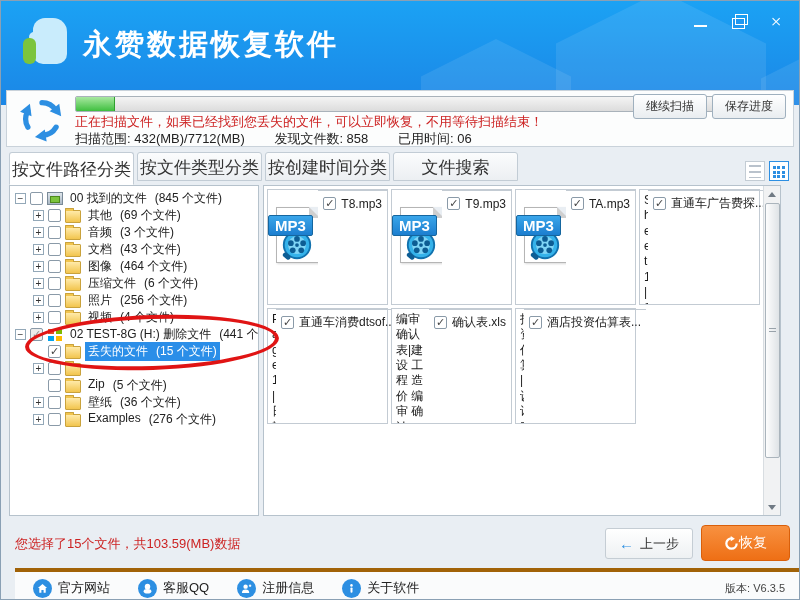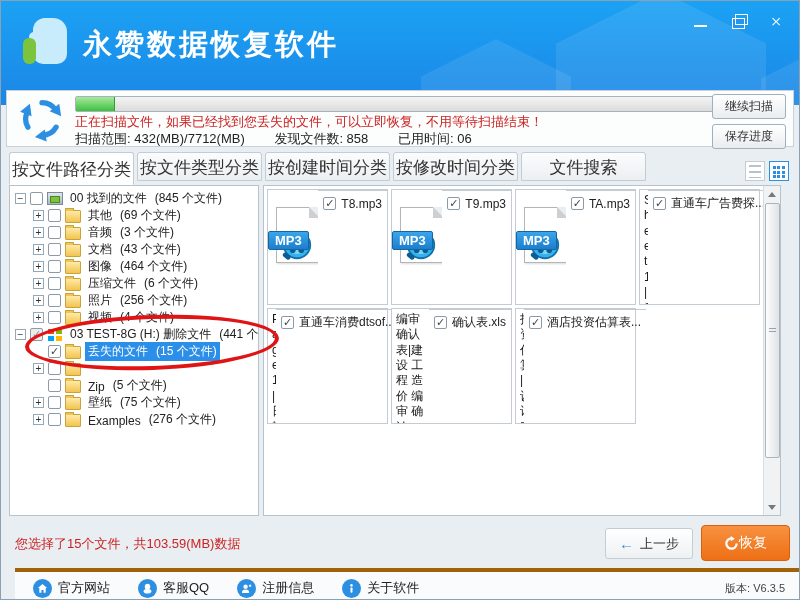--- a/index.html
+++ b/index.html
@@ -24,21 +24,21 @@
   .wc-close{font-size:19px;line-height:1;}
 
   
   .scanpanel{position:absolute;left:5px;top:89px;width:788px;height:57px;background:#fcfdfd;border:1px solid #c9d2da;box-sizing:border-box;}
   .recycle{position:absolute;left:12px;top:5px;width:46px;height:46px;}
   .pbar{position:absolute;left:68px;top:5px;width:640px;height:14px;border:1px solid #a9b2ba;border-radius:2px;background:linear-gradient(#f4f4f4,#dcdcdc);overflow:hidden;}
   .pfill{height:100%;background:linear-gradient(#a8e8a0,#3fbf3f);border-right:1px solid #2f9f2f;}
   .scanmsg{position:absolute;left:68px;top:22px;font-size:13px;color:#cc2222;white-space:nowrap;}
   .scanstats{position:absolute;left:68px;top:39px;font-size:13px;color:#222;}
   .scanstats span{margin-right:26px;}
-  .scanbtns{position:absolute;right:7px;top:3px;display:flex;flex-direction:column;gap:5px;}
+  .scanbtns{position:absolute;right:7px;top:3px;display:flex;flex-direction:row;gap:5px;}
   .sbtn{width:72px;height:23px;font-size:12px;color:#333;background:linear-gradient(#ffffff,#e9edf0);border:1px solid #9fb0be;border-radius:3px;display:flex;align-items:center;justify-content:center;cursor:pointer;}
 
   
   .tabbar{position:absolute;left:8px;top:151px;right:8px;height:33px;display:flex;align-items:flex-end;}
   .tablist{display:flex;gap:3px;}
   .tab{width:125px;height:29px;line-height:29px;text-align:center;font-size:17px;color:#333;background:linear-gradient(#fbfcfd,#eceff2);border:1px solid #c2ccd5;border-radius:3px 3px 0 0;cursor:pointer;box-sizing:border-box;}
   .tab.active{height:33px;line-height:33px;background:#fff;border-bottom:1px solid #fff;}
   .viewtoggles{position:absolute;right:2px;bottom:4px;display:flex;gap:4px;}
   .vbox{width:20px;height:20px;background:#fff;border:1px solid #c3ccd4;display:flex;align-items:center;justify-content:center;cursor:pointer;box-sizing:border-box;}
   .vbox.active{border-color:#2d8fe2;}
@@ -58,40 +58,40 @@
   .ticon{width:16px;height:13px;position:relative;flex:none;margin-right:4px;box-sizing:border-box;}
   .ticon.folder{background:linear-gradient(#ffeaa9,#f2c54e);border:1px solid #c9a23c;border-radius:1px;margin-top:2px;}
   .ticon.folder::before{content:"";position:absolute;top:-3px;left:-1px;width:7px;height:2px;background:#f2c54e;border:1px solid #c9a23c;border-bottom:none;border-radius:1px 1px 0 0;}
   .ticon.device{background:linear-gradient(#dfe6ec,#aab8c4);border:1px solid #7a8a98;}
   .ticon.device::after{content:"";position:absolute;left:2px;top:3px;width:8px;height:5px;background:#7cc43d;border:1px solid #4e8a1e;}
   .ticon.windows{height:14px;background:
       linear-gradient(#e34f26,#e34f26) 1px 1px/6px 5px no-repeat,
       linear-gradient(#7fba00,#7fba00) 9px 1px/6px 5px no-repeat,
       linear-gradient(#00a4ef,#00a4ef) 1px 8px/6px 5px no-repeat,
       linear-gradient(#ffb900,#ffb900) 9px 8px/6px 5px no-repeat;}
-  .lblwrap{display:inline-flex;align-items:flex-end;padding:1px 3px;}
+  .lblwrap{display:inline-flex;align-items:flex-start;padding:1px 3px;}
   .tcount{margin-left:8px;}
   .trow.sel .lblwrap{background:#2b8ee8;color:#fff;}
 
   
   .annotation{position:absolute;left:24px;top:314px;width:246px;height:47px;border:4px solid #e01414;border-radius:50%;transform:rotate(-2deg);z-index:6;pointer-events:none;}
 
   
   .gridpanel{position:absolute;left:262px;top:184px;width:518px;height:331px;background:#fff;border:1px solid #b6c2cc;box-sizing:border-box;}
   .cards{position:absolute;left:0;top:0;right:17px;bottom:0;padding:3px;display:flex;flex-wrap:wrap;gap:3px;align-content:flex-start;overflow:hidden;}
   .card{width:121px;height:116px;border:1px solid #c3cbd3;box-sizing:border-box;display:flex;flex-direction:row;background:#fff;}
   .prev{flex:1;overflow:hidden;}
   .prev.icon{display:flex;align-items:center;justify-content:center;}
   .prev.text{font-size:12px;line-height:1.28;color:#1a1a1a;padding:3px 4px;word-break:break-all;}
   .cname{height:25px;border-top:1px solid #c3cbd3;display:flex;align-items:center;gap:5px;padding:0 5px;flex:none;}
   .fname{font-size:12px;color:#222;white-space:nowrap;overflow:hidden;}
   .mp3icon{position:relative;width:54px;height:62px;margin-top:-18px;}
   .mp3icon .page{position:absolute;left:8px;top:0;width:42px;height:54px;background:#fff;border:1px solid #b5b5b5;box-shadow:1px 1px 2px rgba(0,0,0,.15);}
   .mp3icon .page::after{content:"";position:absolute;right:-1px;top:-1px;border-style:solid;border-width:0 11px 11px 0;border-color:#e9eef3 #e9eef3 #cfcfcf #cfcfcf;}
-  .mp3icon .badge{position:absolute;left:0;top:24px;background:linear-gradient(#3aa6ea,#1c7ecf);color:#fff;font-size:13px;font-weight:bold;padding:1px 6px;border-radius:2px;border:1px solid #15669f;z-index:2;}
+  .mp3icon .badge{position:absolute;left:0;top:8px;background:linear-gradient(#3aa6ea,#1c7ecf);color:#fff;font-size:15px;font-weight:bold;padding:1px 6px;border-radius:2px;border:1px solid #15669f;z-index:2;}
   .mp3icon svg{position:absolute;left:12px;top:22px;z-index:1;}
   
   .vscroll{position:absolute;right:0;top:0;width:17px;height:329px;background:#f1f2f3;border-left:1px solid #d8dde1;box-sizing:border-box;}
   .sarrow{position:absolute;left:0;width:16px;height:16px;display:flex;align-items:center;justify-content:center;}
   .tri-up{width:0;height:0;border-left:4px solid transparent;border-right:4px solid transparent;border-bottom:5px solid #707a84;}
   .tri-down{width:0;height:0;border-left:4px solid transparent;border-right:4px solid transparent;border-top:5px solid #707a84;}
   .sthumb{position:absolute;left:1px;top:17px;width:13px;height:253px;background:linear-gradient(90deg,#fdfdfd,#dfe3e6);border:1px solid #aab4bc;border-radius:2px;}
   .sthumb::after{content:"";position:absolute;left:3px;top:50%;width:7px;height:6px;background:repeating-linear-gradient(#98a2aa 0 1px,transparent 1px 3px);transform:translateY(-50%);}
 
   
@@ -159,21 +159,20 @@
       <div class="sbtn">继续扫描</div>
       <div class="sbtn">保存进度</div>
     </div>
   </div>
 
   <div class="tabbar">
     <div class="tablist">
         <div class="tab active">按文件路径分类</div>
         <div class="tab">按文件类型分类</div>
         <div class="tab">按创建时间分类</div>
-        <div class="tab">按修改时间分类</div>
         <div class="tab">文件搜索</div>
       </div>
     <div class="viewtoggles">
       <div class="vbox">
           <span class="icon-list"></span>
         </div>
       <div class="vbox active">
           <span class="icon-grid"></span>
         </div>
     </div>
@@ -250,21 +249,21 @@
         <span class="lblwrap">
           <span class="tname">视频</span>
           <span class="tcount">(4 个文件)</span>
         </span>
       </div>
       <div class="trow lvl0">
         <span class="exp minus">−</span>
         <span class="cb partial">✓</span>
         <span class="ticon windows"></span>
         <span class="lblwrap">
-          <span class="tname">03 TEST-8G (H:) 删除文件</span>
+          <span class="tname">02 TEST-8G (H:) 删除文件</span>
           <span class="tcount">(441 个文件)</span>
         </span>
       </div>
       <div class="trow lvl1 sel">
         <span class="exp none"></span>
         <span class="cb checked">✓</span>
         <span class="ticon folder"></span>
         <span class="lblwrap">
           <span class="tname">丢失的文件</span>
           <span class="tcount">(15 个文件)</span>
@@ -283,21 +282,21 @@
           <span class="tname">Zip</span>
           <span class="tcount">(5 个文件)</span>
         </span>
       </div>
       <div class="trow lvl1">
         <span class="exp plus">+</span>
         <span class="cb unchecked"></span>
         <span class="ticon folder"></span>
         <span class="lblwrap">
           <span class="tname">壁纸</span>
-          <span class="tcount">(75 个文件)</span>
+          <span class="tcount">(36 个文件)</span>
         </span>
       </div>
       <div class="trow lvl1">
         <span class="exp plus">+</span>
         <span class="cb unchecked"></span>
         <span class="ticon folder"></span>
         <span class="lblwrap">
           <span class="tname">Examples</span>
           <span class="tcount">(276 个文件)</span>
         </span>

